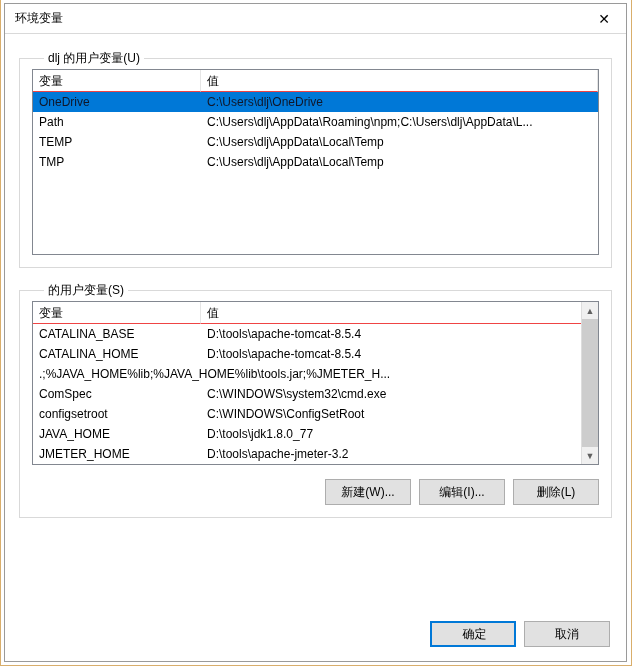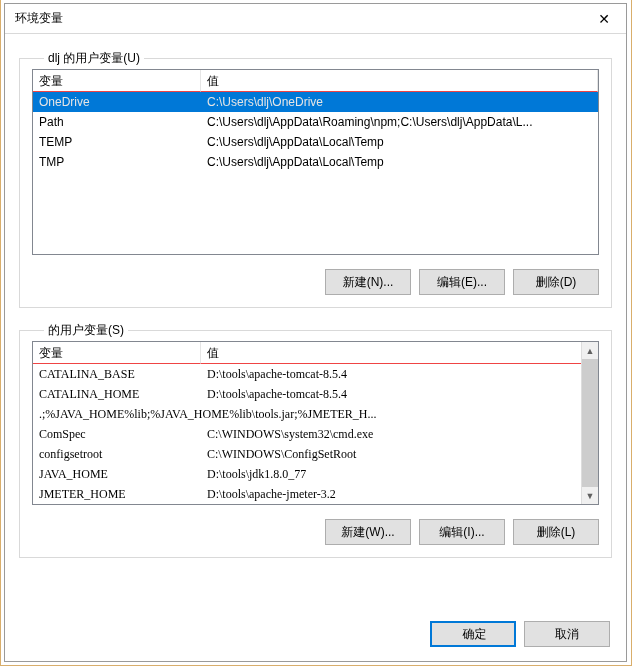--- a/index.html
+++ b/index.html
@@ -104,21 +104,21 @@
     padding: 2px 6px;
     font-size: 12px;
     white-space: nowrap;
     overflow: hidden;
     text-overflow: ellipsis;
     height: 20px;
     line-height: 17px;
   }
   .lv-row.selected {
     background: #0078d7;
-    color: #e5e5e5;
+    color: #0f172a;
   }
   .col-var, .cell-var { width: 168px; flex: 0 0 168px; }
   .col-val, .cell-val { flex: 1 1 auto; }
   .scroll-track {
     position: absolute;
     right: 0; top: 0; bottom: 0;
     width: 17px;
     background: #f0f0f0;
     border-left: 1px solid #ddd;
     display: flex;
@@ -200,36 +200,31 @@
                 <div class="cell cell-var">TEMP</div>
                 <div class="cell cell-val">C:\Users\dlj\AppData\Local\Temp</div>
               </div>
               <div class="lv-row">
                 <div class="cell cell-var">TMP</div>
                 <div class="cell cell-val">C:\Users\dlj\AppData\Local\Temp</div>
               </div>
             </div>
       </div>
 
-      <div class="button-row">
-        <button class="winbtn">新建(N)...</button>
-        <button class="winbtn">编辑(E)...</button>
-        <button class="winbtn">删除(D)</button>
-      </div>
     </div>
 
     <div class="groupbox" style="margin-top:22px;">
       <span class="group-legend">的用户变量(S)</span>
 
       <div class="listview has-scroll">
         <div class="lv-header">
           <div class="col col-var">变量</div>
           <div class="col col-val" style="padding-right:18px">值</div>
         </div>
-        <div class="lv-rows" id="system-rows" style="padding-right:8px;font-family:Liberation Serif, serif;">
+        <div class="lv-rows" id="system-rows" style="padding-right:8px;">
               <div class="lv-row">
                 <div class="cell cell-var">CATALINA_BASE</div>
                 <div class="cell cell-val">D:\tools\apache-tomcat-8.5.4</div>
               </div>
               <div class="lv-row">
                 <div class="cell cell-var">CATALINA_HOME</div>
                 <div class="cell cell-val">D:\tools\apache-tomcat-8.5.4</div>
               </div>
               <div class="lv-row">
                 <div class="cell cell-val">.;%JAVA_HOME%lib;%JAVA_HOME%lib\tools.jar;%JMETER_H...</div>

